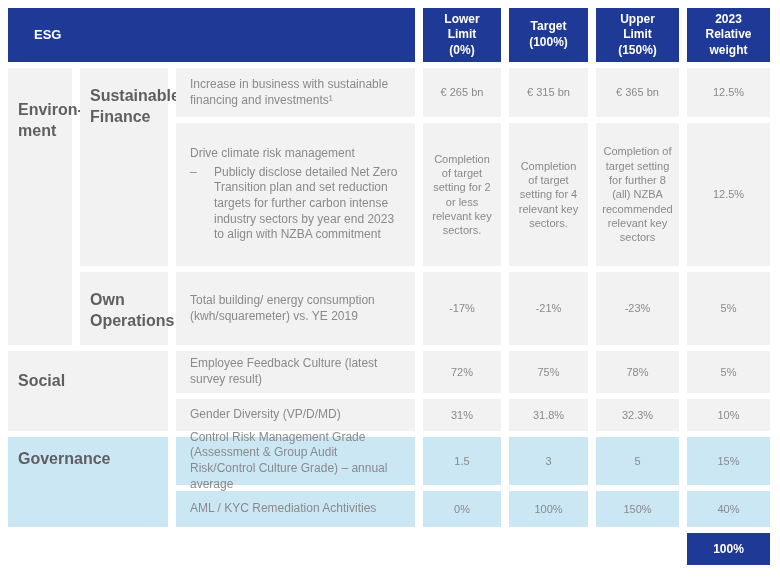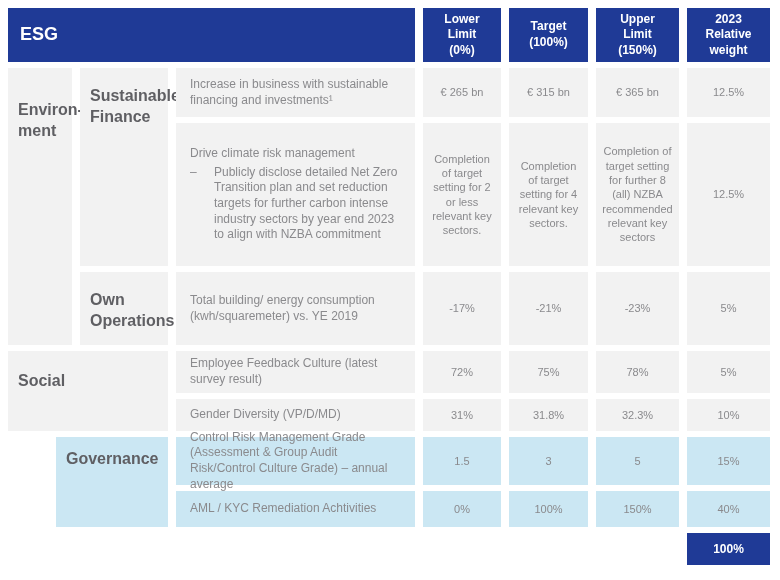--- a/index.html
+++ b/index.html
@@ -13,21 +13,21 @@
     width:762px;
   }
   .cell{box-sizing:border-box;}
   .hdr{
     background:#1f3a96;color:#ffffff;font-weight:bold;
     display:flex;align-items:center;justify-content:center;
     text-align:center;font-size:12px;line-height:1.3;white-space:pre-line;
   }
   .hdr-esg{
     grid-column:1/4;grid-row:1;justify-content:flex-start;
-    padding-left:12px;font-size:18px;text-align:left;
+    padding-left:26px;font-size:13px;text-align:left;
   }
   .gray{background:#f2f2f2;}
   .blue{background:#cbe7f3;}
   .label{
     color:#5f5f63;font-weight:bold;font-size:16px;line-height:1.3;
     padding:18px 6px 6px 10px;white-space:pre-line;
   }
   .desc{
     color:#8a8a8d;font-size:12px;line-height:1.3;
     display:flex;flex-direction:column;justify-content:center;
@@ -43,21 +43,21 @@
   .total{
     grid-column:7;grid-row:9;background:#1f3a96;color:#ffffff;
     font-weight:bold;font-size:12px;
     display:flex;align-items:center;justify-content:center;
   }
   
   .c-env{grid-column:1;grid-row:2/5;padding-top:32px;}
   .c-susfin{grid-column:2;grid-row:2/4;}
   .c-ownops{grid-column:2;grid-row:4;}
   .c-social{grid-column:1/3;grid-row:5/7;padding-top:20px;}
-  .c-gov{grid-column:1/3;grid-row:7/9;padding-top:12px;margin-left:48px;}
+  .c-gov{grid-column:1/3;grid-row:7/9;padding-top:12px;}
 </style>
 </head>
 <body>
 
 <div class="table">
 
   <div class="cell hdr hdr-esg">ESG</div>
   <div class="cell hdr" style="grid-column:4;grid-row:1;">Lower
 Limit
 (0%)</div>

